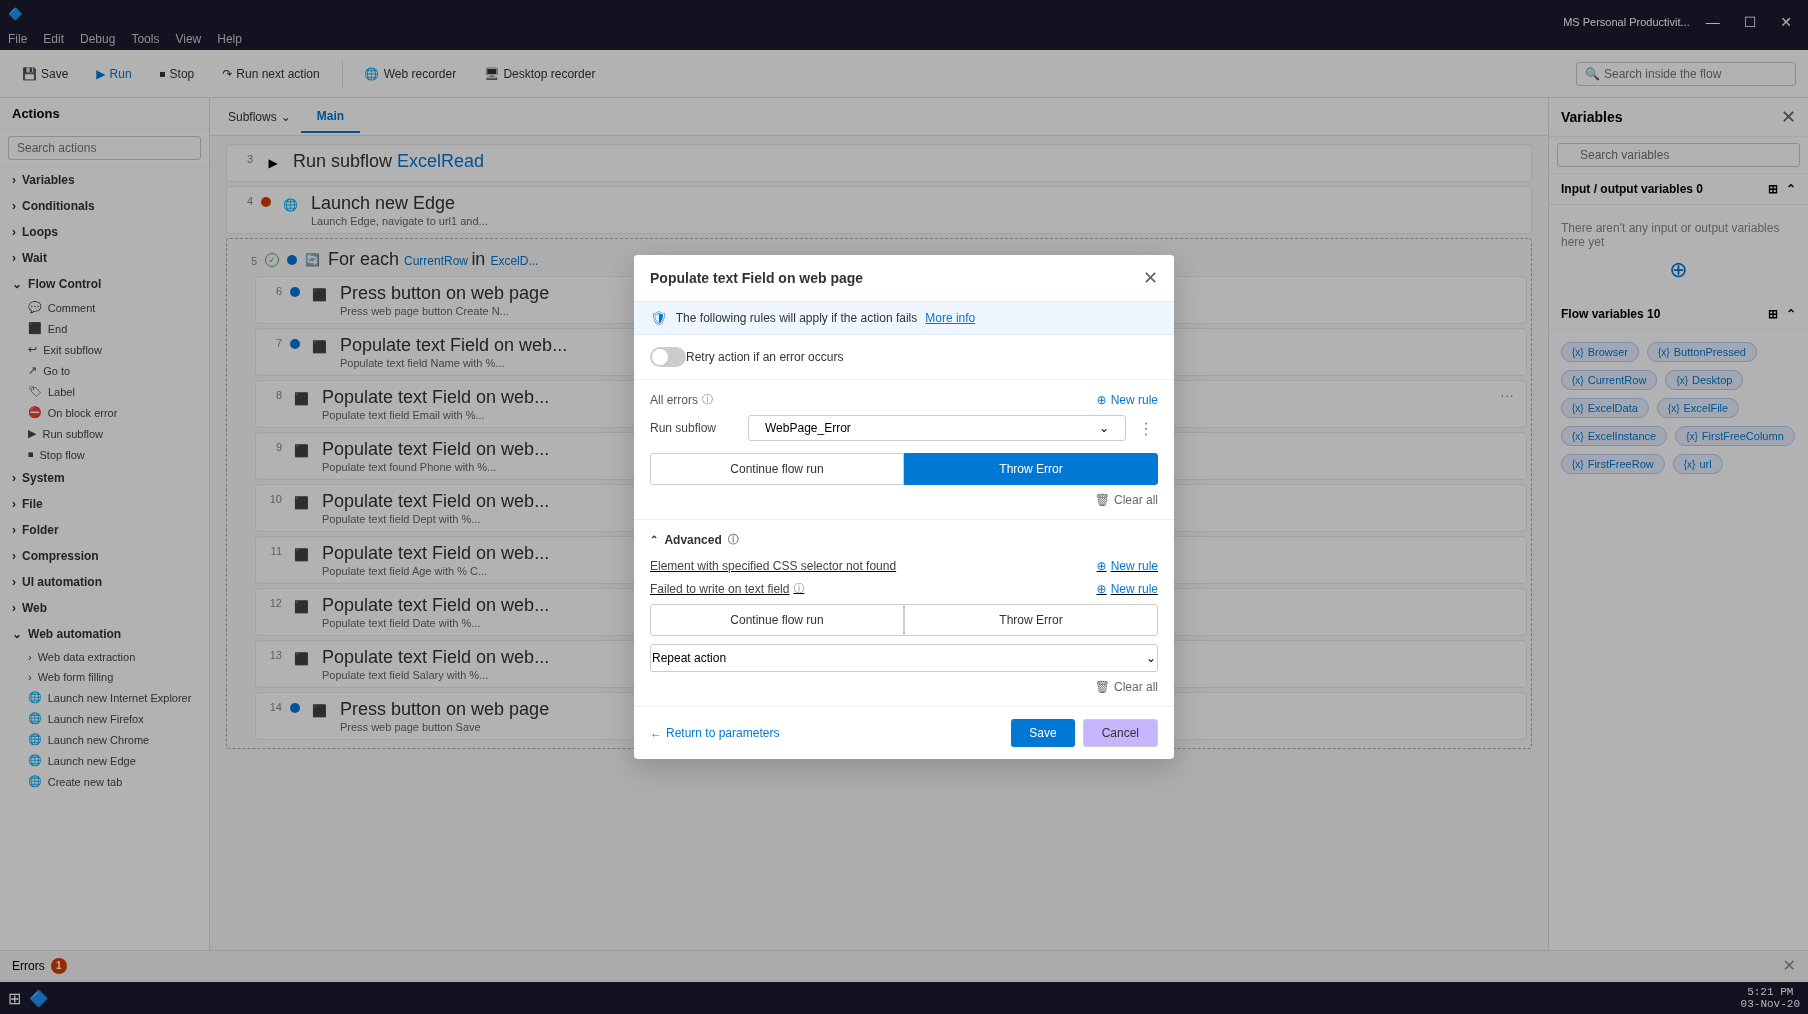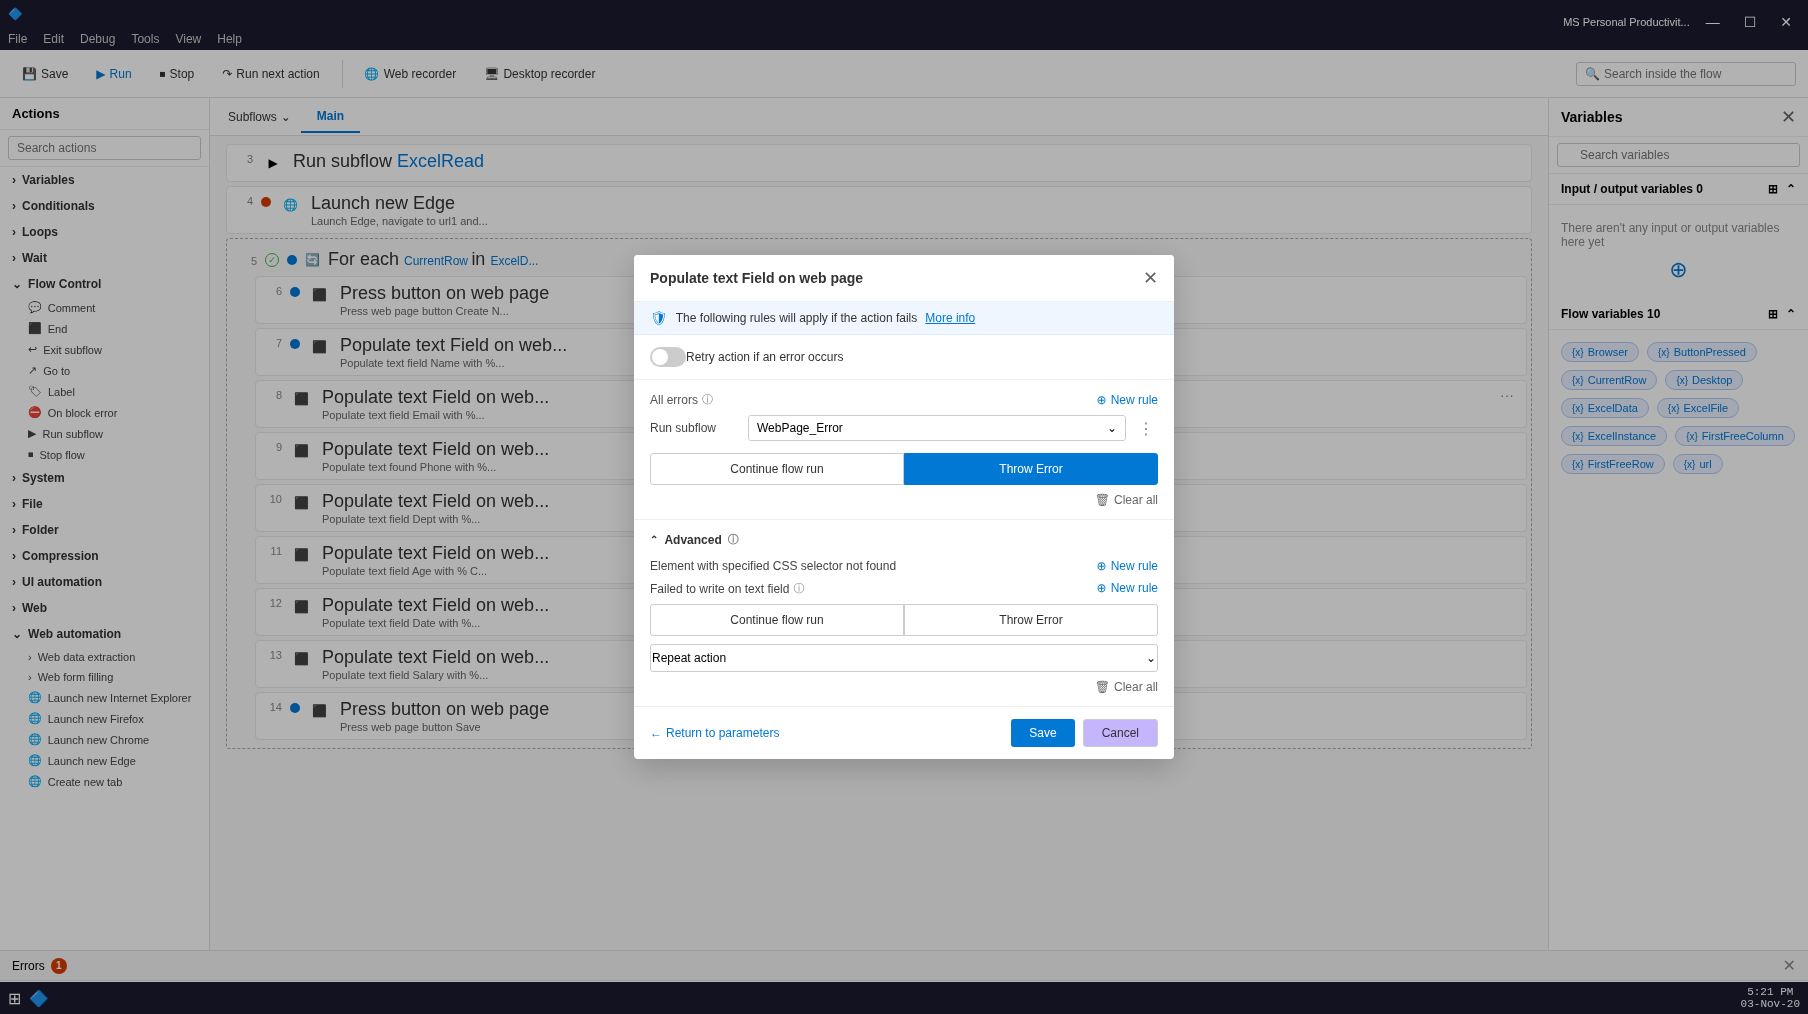--- a/index.html
+++ b/index.html
@@ -312,21 +312,21 @@
     }
     .error-rule-label { font-size: 12px; color: #555; display: flex; align-items: center; gap: 4px; }
     .new-rule-btn { color: #0078d4; font-size: 12px; cursor: pointer; display: flex; align-items: center; gap: 4px; background: none; border: none; }
 
     .run-subflow-row {
       display: flex; align-items: center; gap: 8px; margin-bottom: 12px;
     }
     .run-subflow-label { font-size: 12px; color: #444; width: 90px; flex-shrink: 0; }
     .select-dropdown {
       flex: 1; border: 1px solid #ccc; border-radius: 3px;
-      padding: 5px 8px; font-size: 12px; display: flex; align-items: center; justify-content: space-between;
+      padding: 5px 16px; font-size: 12px; display: flex; align-items: center; justify-content: space-between;
       cursor: pointer; background: #fff;
     }
     .more-btn { background: none; border: none; cursor: pointer; font-size: 16px; color: #888; padding: 0 4px; }
 
     .action-btns { display: flex; gap: 0; margin-bottom: 8px; }
     .action-btn-continue {
       flex: 1; padding: 8px; border: 1px solid #ccc;
       background: #fff; font-size: 12px; cursor: pointer;
       border-radius: 3px 0 0 3px; color: #333;
     }
@@ -339,22 +339,23 @@
 
     .advanced-section { border-top: 1px solid #eee; padding: 12px 16px; }
     .advanced-header {
       display: flex; align-items: center; gap: 6px;
       font-size: 12px; font-weight: 600; color: #333;
       cursor: pointer; margin-bottom: 12px;
     }
     .advanced-header .chevron { font-size: 10px; transition: transform 0.2s; }
 
     .error-specific-row {
-      display: flex; align-items: flex-start; justify-content: space-between;
+      display: flex; align-items: flex-end; justify-content: space-between;
       margin-bottom: 8px;
+      text-decoration: underline;
     }
     .error-specific-label { font-size: 12px; color: #444; display: flex; align-items: center; gap: 4px; }
 
     .action-btns2 { display: flex; gap: 0; margin-bottom: 8px; }
     .action-btn-continue2 {
       flex: 1; padding: 8px; border: 1px solid #ccc;
       background: #fff; font-size: 12px; cursor: pointer;
       border-radius: 3px 0 0 3px; color: #333;
     }
     .action-btn-throw2 {

